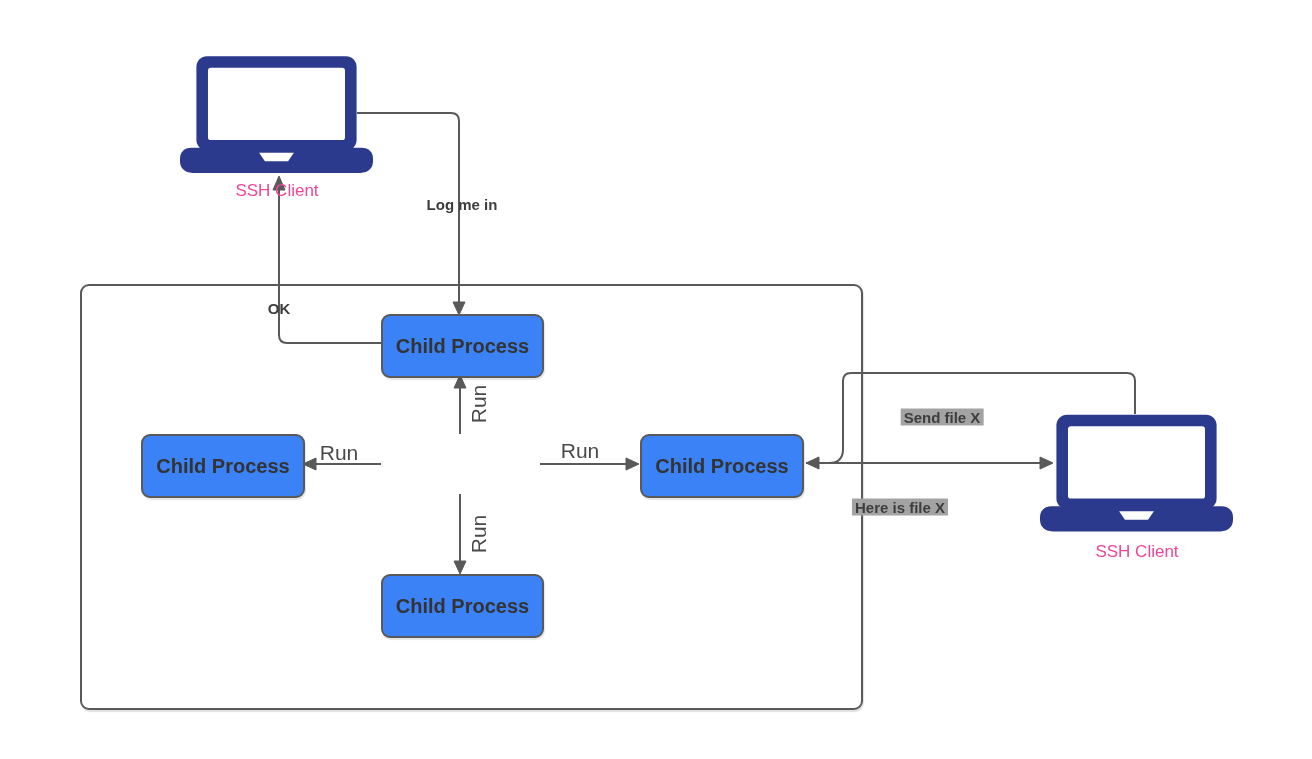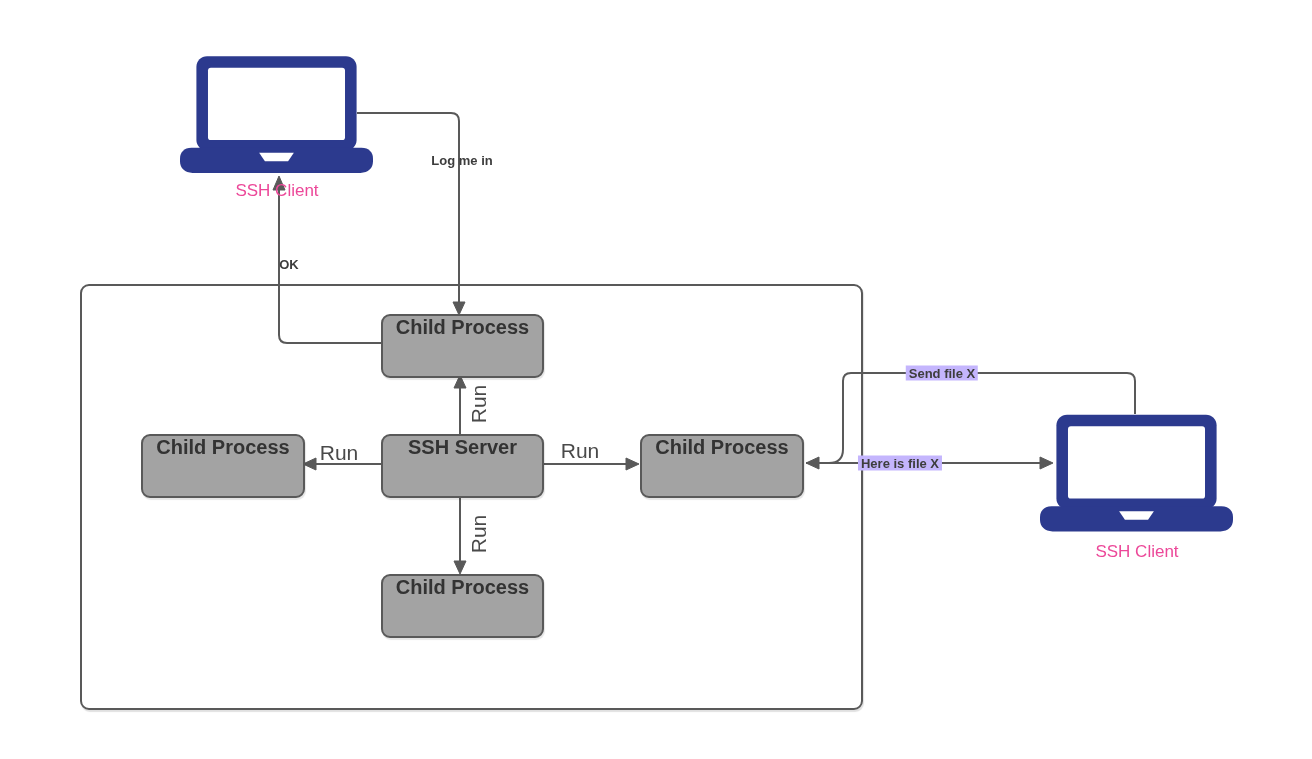--- a/index.html
+++ b/index.html
@@ -9,30 +9,30 @@
   }
   .server-boundary{
     position:absolute;left:80px;top:284px;width:779px;height:422px;
     border:2px solid var(--line,#595959);border-radius:9px;background:transparent;
     box-shadow:1px 2px 1px rgba(0,0,0,0.12);
   }
   .wires{position:absolute;left:0;top:0;width:1312px;height:759px;pointer-events:none;}
   .wires path{stroke:var(--line,#595959);stroke-width:2;fill:none;}
   .wires polygon{fill:var(--line,#595959);stroke:var(--line,#595959);}
   .node{
-    position:absolute;display:flex;justify-content:center;
-    background:#a3a3a3;border:2px solid var(--box_border,#595959);border-radius:9px;
+    position:absolute;display:flex;align-items:center;justify-content:center;
+    background:#3b82f6;border:2px solid var(--box_border,#595959);border-radius:9px;
     font-size:20px;font-weight:bold;color:var(--text,#333333);white-space:nowrap;
     box-shadow:1px 2px 1px rgba(0,0,0,0.10);
   }
   .edge-label{
     position:absolute;transform:translate(-50%,-50%);white-space:nowrap;
-    font-size:13px;font-weight:bold;color:var(--label,#3d3d3d);line-height:1;
+    font-size:15px;font-weight:bold;color:var(--label,#3d3d3d);line-height:1;margin-top:44px;
   }
-  .edge-label.bg{background:#c4b5fd;padding:1px 3px;}
+  .edge-label.bg{background:#a3a3a3;padding:1px 3px;}
   .run-label{
     position:absolute;transform:translate(-50%,-50%);white-space:nowrap;
     font-size:21px;font-weight:400;color:#4a4a4a;line-height:1;
   }
   .run-label.vertical{transform:translate(-50%,-50%) rotate(-90deg);}
   .laptop{position:absolute;}
   .client-label{
     position:absolute;transform:translate(-50%,-50%);white-space:nowrap;
     font-size:17px;font-weight:400;color:#ec4899;line-height:1;
   }
@@ -78,32 +78,29 @@
       <polygon points="1053,463 1040,457 1040,469"></polygon>
     </g>
   </svg>
 
   <div class="node" style="left:381px;top:314px;width:159px;height:60px">
     <span>Child Process</span>
   </div>
   <div class="node" style="left:141px;top:434px;width:160px;height:60px">
     <span>Child Process</span>
   </div>
-  <div class="node" style="left:381px;top:434px;width:159px;height:60px">
-    <span>SSH Server</span>
-  </div>
   <div class="node" style="left:640px;top:434px;width:160px;height:60px">
     <span>Child Process</span>
   </div>
   <div class="node" style="left:381px;top:574px;width:159px;height:60px">
     <span>Child Process</span>
   </div>
 
   <span class="edge-label" style="left:462px;top:160px">Log me in</span>
-  <span class="edge-label" style="left:289px;top:264px">OK</span>
+  <span class="edge-label" style="left:279px;top:264px">OK</span>
   <span class="edge-label bg" style="left:942px;top:373px">Send file X</span>
   <span class="edge-label bg" style="left:900px;top:463px">Here is file X</span>
   <span class="run-label vertical" style="left:478px;top:404px">Run</span>
   <span class="run-label vertical" style="left:478px;top:534px">Run</span>
   <span class="run-label" style="left:339px;top:452px">Run</span>
   <span class="run-label" style="left:580px;top:450px">Run</span>
 
   <svg class="laptop" style="left:180px;top:55px" width="193" height="120" viewBox="0 0 200 122" aria-hidden="true">
     <rect x="17" y="0" width="166" height="98" rx="11" fill="var(--laptop,#2c3a8e)"></rect>
     <rect x="29" y="12" width="142" height="75" rx="3" fill="#ffffff"></rect>

